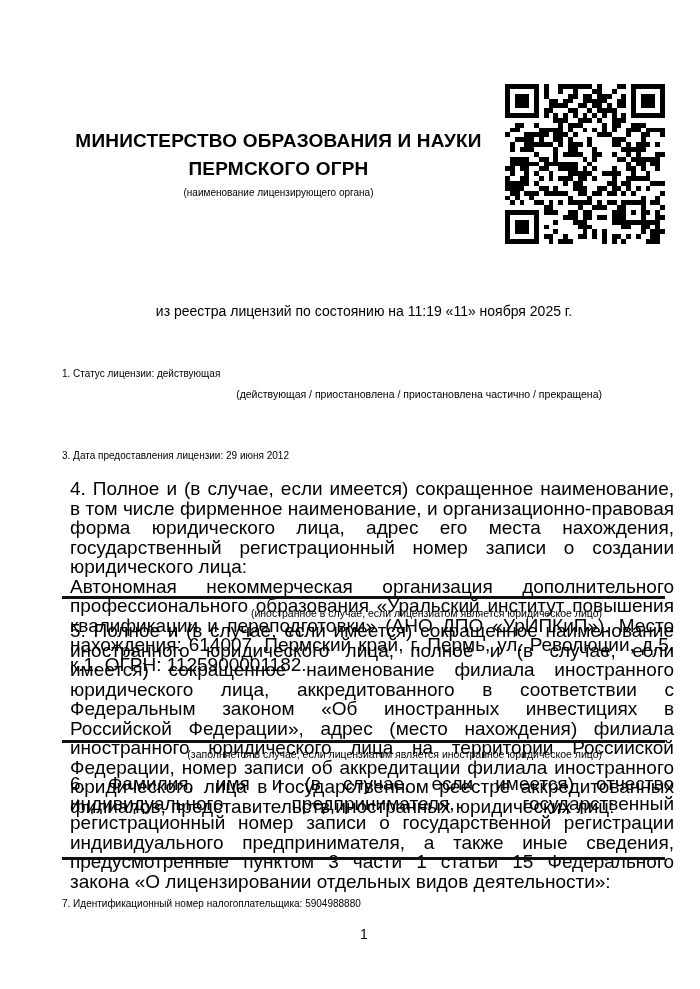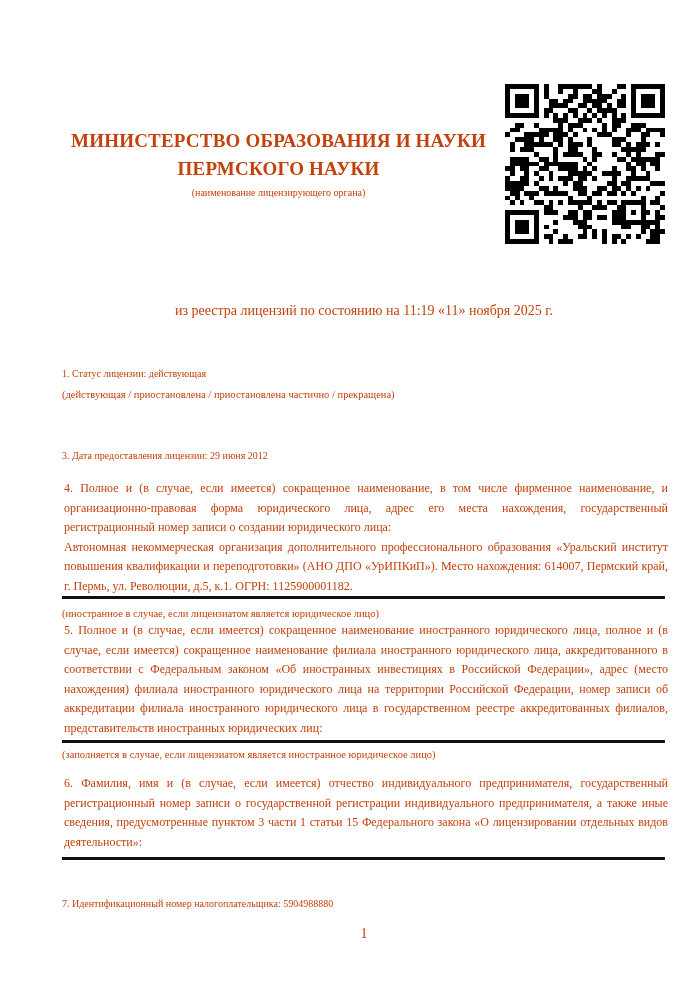--- a/index.html
+++ b/index.html
@@ -1,33 +1,33 @@
 <!DOCTYPE html>
 <html><head>
 <meta charset="utf-8">
 <style>
   html,body{margin:0;padding:0;background:#ffffff;}
   .page{
     position:relative;
     width:700px;height:989px;
     background:#ffffff;
-    font-family:Liberation Serif, serif;
-    color:#c2410c;
+    font-family:Liberation Sans, sans-serif;
+    color:#000000;
     overflow:hidden;
   }
   .abs{position:absolute;}
   .header-block{left:62px;top:127px;width:433px;text-align:center;}
   .org-line{font-size:19px;font-weight:700;line-height:28px;white-space:nowrap;letter-spacing:0.2px;}
   .org-caption{font-size:10px;line-height:13px;margin-top:3px;}
   .qr{left:505px;top:84px;width:160px;height:160px;}
   .qr svg{display:block;width:160px;height:160px;}
   .doc-title{left:62px;top:301px;width:604px;text-align:center;font-size:14px;line-height:20px;}
   .line-item{left:62px;width:604px;font-size:10px;line-height:20px;white-space:nowrap;}
-  .para{left:64px;width:604px;font-size:12px;line-height:19.5px;text-align:justify;}
-  .field-caption{left:62px;width:540px;text-align:left;font-size:10.5px;line-height:13px;}
+  .para{left:70px;width:604px;font-size:19px;line-height:19.5px;text-align:justify;}
+  .field-caption{left:62px;width:540px;text-align:right;font-size:10.5px;line-height:13px;}
   .rule{left:62px;width:603px;height:3px;background:#111111;}
   .page-number{left:62px;top:926px;width:604px;text-align:center;font-size:14px;}
   .i1{top:364px;} .c1{top:388px;}
   .i2{top:416px;} .i3{top:446px;}
   .p4{top:479px;} .r4{top:596px;} .c4{top:607px;}
   .p5{top:621px;} .r5{top:740px;} .c5{top:748px;}
   .p6{top:774px;} .r6{top:857px;} .c6{top:867px;}
   .i7{top:894px;}
 </style>
 </head>
@@ -37,21 +37,21 @@
 
   <div class="abs qr" id="qr-container">
       <svg viewBox="0 0 33 33" shape-rendering="crispEdges">
         <rect width="33" height="33" fill="#ffffff"></rect>
         <path d="M0 0h1v1h-1zM1 0h1v1h-1zM2 0h1v1h-1zM3 0h1v1h-1zM4 0h1v1h-1zM5 0h1v1h-1zM6 0h1v1h-1zM8 0h1v1h-1zM11 0h1v1h-1zM12 0h1v1h-1zM13 0h1v1h-1zM14 0h1v1h-1zM15 0h1v1h-1zM16 0h1v1h-1zM17 0h1v1h-1zM19 0h1v1h-1zM23 0h1v1h-1zM24 0h1v1h-1zM26 0h1v1h-1zM27 0h1v1h-1zM28 0h1v1h-1zM29 0h1v1h-1zM30 0h1v1h-1zM31 0h1v1h-1zM32 0h1v1h-1zM0 1h1v1h-1zM6 1h1v1h-1zM8 1h1v1h-1zM11 1h1v1h-1zM14 1h1v1h-1zM18 1h1v1h-1zM19 1h1v1h-1zM22 1h1v1h-1zM26 1h1v1h-1zM32 1h1v1h-1zM0 2h1v1h-1zM2 2h1v1h-1zM3 2h1v1h-1zM4 2h1v1h-1zM6 2h1v1h-1zM8 2h1v1h-1zM13 2h1v1h-1zM14 2h1v1h-1zM16 2h1v1h-1zM17 2h1v1h-1zM19 2h1v1h-1zM20 2h1v1h-1zM21 2h1v1h-1zM24 2h1v1h-1zM26 2h1v1h-1zM28 2h1v1h-1zM29 2h1v1h-1zM30 2h1v1h-1zM32 2h1v1h-1zM0 3h1v1h-1zM2 3h1v1h-1zM3 3h1v1h-1zM4 3h1v1h-1zM6 3h1v1h-1zM9 3h1v1h-1zM10 3h1v1h-1zM12 3h1v1h-1zM13 3h1v1h-1zM16 3h1v1h-1zM17 3h1v1h-1zM18 3h1v1h-1zM19 3h1v1h-1zM20 3h1v1h-1zM23 3h1v1h-1zM24 3h1v1h-1zM26 3h1v1h-1zM28 3h1v1h-1zM29 3h1v1h-1zM30 3h1v1h-1zM32 3h1v1h-1zM0 4h1v1h-1zM2 4h1v1h-1zM3 4h1v1h-1zM4 4h1v1h-1zM6 4h1v1h-1zM9 4h1v1h-1zM10 4h1v1h-1zM11 4h1v1h-1zM12 4h1v1h-1zM15 4h1v1h-1zM16 4h1v1h-1zM18 4h1v1h-1zM19 4h1v1h-1zM21 4h1v1h-1zM23 4h1v1h-1zM24 4h1v1h-1zM26 4h1v1h-1zM28 4h1v1h-1zM29 4h1v1h-1zM30 4h1v1h-1zM32 4h1v1h-1zM0 5h1v1h-1zM6 5h1v1h-1zM8 5h1v1h-1zM9 5h1v1h-1zM13 5h1v1h-1zM14 5h1v1h-1zM17 5h1v1h-1zM19 5h1v1h-1zM20 5h1v1h-1zM21 5h1v1h-1zM22 5h1v1h-1zM26 5h1v1h-1zM32 5h1v1h-1zM0 6h1v1h-1zM1 6h1v1h-1zM2 6h1v1h-1zM3 6h1v1h-1zM4 6h1v1h-1zM5 6h1v1h-1zM6 6h1v1h-1zM8 6h1v1h-1zM10 6h1v1h-1zM12 6h1v1h-1zM14 6h1v1h-1zM16 6h1v1h-1zM18 6h1v1h-1zM20 6h1v1h-1zM22 6h1v1h-1zM24 6h1v1h-1zM26 6h1v1h-1zM27 6h1v1h-1zM28 6h1v1h-1zM29 6h1v1h-1zM30 6h1v1h-1zM31 6h1v1h-1zM32 6h1v1h-1zM10 7h1v1h-1zM11 7h1v1h-1zM12 7h1v1h-1zM15 7h1v1h-1zM16 7h1v1h-1zM17 7h1v1h-1zM19 7h1v1h-1zM22 7h1v1h-1zM23 7h1v1h-1zM24 7h1v1h-1zM2 8h1v1h-1zM3 8h1v1h-1zM6 8h1v1h-1zM11 8h1v1h-1zM13 8h1v1h-1zM14 8h1v1h-1zM15 8h1v1h-1zM20 8h1v1h-1zM22 8h1v1h-1zM23 8h1v1h-1zM26 8h1v1h-1zM27 8h1v1h-1zM28 8h1v1h-1zM1 9h1v1h-1zM2 9h1v1h-1zM7 9h1v1h-1zM8 9h1v1h-1zM9 9h1v1h-1zM10 9h1v1h-1zM11 9h1v1h-1zM13 9h1v1h-1zM16 9h1v1h-1zM18 9h1v1h-1zM20 9h1v1h-1zM22 9h1v1h-1zM25 9h1v1h-1zM26 9h1v1h-1zM27 9h1v1h-1zM29 9h1v1h-1zM30 9h1v1h-1zM31 9h1v1h-1zM32 9h1v1h-1zM0 10h1v1h-1zM4 10h1v1h-1zM5 10h1v1h-1zM6 10h1v1h-1zM7 10h1v1h-1zM8 10h1v1h-1zM10 10h1v1h-1zM11 10h1v1h-1zM12 10h1v1h-1zM14 10h1v1h-1zM19 10h1v1h-1zM20 10h1v1h-1zM21 10h1v1h-1zM25 10h1v1h-1zM28 10h1v1h-1zM29 10h1v1h-1zM32 10h1v1h-1zM2 11h1v1h-1zM3 11h1v1h-1zM4 11h1v1h-1zM5 11h1v1h-1zM7 11h1v1h-1zM10 11h1v1h-1zM11 11h1v1h-1zM13 11h1v1h-1zM17 11h1v1h-1zM22 11h1v1h-1zM23 11h1v1h-1zM24 11h1v1h-1zM28 11h1v1h-1zM1 12h1v1h-1zM4 12h1v1h-1zM5 12h1v1h-1zM6 12h1v1h-1zM7 12h1v1h-1zM8 12h1v1h-1zM9 12h1v1h-1zM11 12h1v1h-1zM13 12h1v1h-1zM14 12h1v1h-1zM15 12h1v1h-1zM17 12h1v1h-1zM22 12h1v1h-1zM23 12h1v1h-1zM25 12h1v1h-1zM27 12h1v1h-1zM28 12h1v1h-1zM29 12h1v1h-1zM31 12h1v1h-1zM1 13h1v1h-1zM3 13h1v1h-1zM4 13h1v1h-1zM5 13h1v1h-1zM10 13h1v1h-1zM13 13h1v1h-1zM14 13h1v1h-1zM18 13h1v1h-1zM24 13h1v1h-1zM25 13h1v1h-1zM26 13h1v1h-1zM27 13h1v1h-1zM28 13h1v1h-1zM6 14h1v1h-1zM10 14h1v1h-1zM12 14h1v1h-1zM13 14h1v1h-1zM14 14h1v1h-1zM15 14h1v1h-1zM18 14h1v1h-1zM19 14h1v1h-1zM22 14h1v1h-1zM25 14h1v1h-1zM27 14h1v1h-1zM31 14h1v1h-1zM32 14h1v1h-1zM1 15h1v1h-1zM2 15h1v1h-1zM3 15h1v1h-1zM4 15h1v1h-1zM7 15h1v1h-1zM8 15h1v1h-1zM10 15h1v1h-1zM16 15h1v1h-1zM18 15h1v1h-1zM23 15h1v1h-1zM24 15h1v1h-1zM26 15h1v1h-1zM27 15h1v1h-1zM28 15h1v1h-1zM29 15h1v1h-1zM30 15h1v1h-1zM31 15h1v1h-1zM1 16h1v1h-1zM2 16h1v1h-1zM3 16h1v1h-1zM4 16h1v1h-1zM5 16h1v1h-1zM6 16h1v1h-1zM8 16h1v1h-1zM9 16h1v1h-1zM10 16h1v1h-1zM11 16h1v1h-1zM12 16h1v1h-1zM13 16h1v1h-1zM14 16h1v1h-1zM17 16h1v1h-1zM25 16h1v1h-1zM27 16h1v1h-1zM28 16h1v1h-1zM30 16h1v1h-1zM31 16h1v1h-1zM0 17h1v1h-1zM1 17h1v1h-1zM3 17h1v1h-1zM4 17h1v1h-1zM7 17h1v1h-1zM8 17h1v1h-1zM11 17h1v1h-1zM12 17h1v1h-1zM13 17h1v1h-1zM14 17h1v1h-1zM16 17h1v1h-1zM18 17h1v1h-1zM22 17h1v1h-1zM25 17h1v1h-1zM26 17h1v1h-1zM28 17h1v1h-1zM31 17h1v1h-1zM1 18h1v1h-1zM4 18h1v1h-1zM6 18h1v1h-1zM9 18h1v1h-1zM13 18h1v1h-1zM14 18h1v1h-1zM15 18h1v1h-1zM16 18h1v1h-1zM17 18h1v1h-1zM20 18h1v1h-1zM21 18h1v1h-1zM22 18h1v1h-1zM23 18h1v1h-1zM26 18h1v1h-1zM29 18h1v1h-1zM0 19h1v1h-1zM3 19h1v1h-1zM4 19h1v1h-1zM7 19h1v1h-1zM9 19h1v1h-1zM11 19h1v1h-1zM12 19h1v1h-1zM13 19h1v1h-1zM15 19h1v1h-1zM16 19h1v1h-1zM18 19h1v1h-1zM22 19h1v1h-1zM25 19h1v1h-1zM26 19h1v1h-1zM27 19h1v1h-1zM28 19h1v1h-1zM29 19h1v1h-1zM0 20h1v1h-1zM1 20h1v1h-1zM2 20h1v1h-1zM3 20h1v1h-1zM4 20h1v1h-1zM6 20h1v1h-1zM12 20h1v1h-1zM14 20h1v1h-1zM15 20h1v1h-1zM21 20h1v1h-1zM22 20h1v1h-1zM24 20h1v1h-1zM25 20h1v1h-1zM30 20h1v1h-1zM31 20h1v1h-1zM32 20h1v1h-1zM0 21h1v1h-1zM1 21h1v1h-1zM2 21h1v1h-1zM3 21h1v1h-1zM7 21h1v1h-1zM8 21h1v1h-1zM10 21h1v1h-1zM14 21h1v1h-1zM15 21h1v1h-1zM16 21h1v1h-1zM19 21h1v1h-1zM20 21h1v1h-1zM22 21h1v1h-1zM23 21h1v1h-1zM25 21h1v1h-1zM27 21h1v1h-1zM29 21h1v1h-1zM1 22h1v1h-1zM2 22h1v1h-1zM4 22h1v1h-1zM5 22h1v1h-1zM6 22h1v1h-1zM8 22h1v1h-1zM9 22h1v1h-1zM10 22h1v1h-1zM11 22h1v1h-1zM12 22h1v1h-1zM15 22h1v1h-1zM16 22h1v1h-1zM18 22h1v1h-1zM19 22h1v1h-1zM21 22h1v1h-1zM22 22h1v1h-1zM24 22h1v1h-1zM26 22h1v1h-1zM32 22h1v1h-1zM0 23h1v1h-1zM2 23h1v1h-1zM5 23h1v1h-1zM13 23h1v1h-1zM17 23h1v1h-1zM28 23h1v1h-1zM31 23h1v1h-1zM1 24h1v1h-1zM3 24h1v1h-1zM6 24h1v1h-1zM7 24h1v1h-1zM9 24h1v1h-1zM11 24h1v1h-1zM13 24h1v1h-1zM14 24h1v1h-1zM15 24h1v1h-1zM16 24h1v1h-1zM17 24h1v1h-1zM19 24h1v1h-1zM21 24h1v1h-1zM22 24h1v1h-1zM24 24h1v1h-1zM25 24h1v1h-1zM26 24h1v1h-1zM27 24h1v1h-1zM28 24h1v1h-1zM30 24h1v1h-1zM31 24h1v1h-1zM8 25h1v1h-1zM9 25h1v1h-1zM15 25h1v1h-1zM18 25h1v1h-1zM19 25h1v1h-1zM20 25h1v1h-1zM23 25h1v1h-1zM24 25h1v1h-1zM28 25h1v1h-1zM32 25h1v1h-1zM0 26h1v1h-1zM1 26h1v1h-1zM2 26h1v1h-1zM3 26h1v1h-1zM4 26h1v1h-1zM5 26h1v1h-1zM6 26h1v1h-1zM8 26h1v1h-1zM9 26h1v1h-1zM10 26h1v1h-1zM13 26h1v1h-1zM14 26h1v1h-1zM16 26h1v1h-1zM17 26h1v1h-1zM22 26h1v1h-1zM23 26h1v1h-1zM24 26h1v1h-1zM26 26h1v1h-1zM28 26h1v1h-1zM29 26h1v1h-1zM31 26h1v1h-1zM0 27h1v1h-1zM6 27h1v1h-1zM12 27h1v1h-1zM13 27h1v1h-1zM14 27h1v1h-1zM16 27h1v1h-1zM17 27h1v1h-1zM19 27h1v1h-1zM20 27h1v1h-1zM22 27h1v1h-1zM23 27h1v1h-1zM24 27h1v1h-1zM28 27h1v1h-1zM31 27h1v1h-1zM32 27h1v1h-1zM0 28h1v1h-1zM2 28h1v1h-1zM3 28h1v1h-1zM4 28h1v1h-1zM6 28h1v1h-1zM10 28h1v1h-1zM14 28h1v1h-1zM15 28h1v1h-1zM16 28h1v1h-1zM22 28h1v1h-1zM23 28h1v1h-1zM24 28h1v1h-1zM25 28h1v1h-1zM26 28h1v1h-1zM27 28h1v1h-1zM28 28h1v1h-1zM29 28h1v1h-1zM30 28h1v1h-1zM31 28h1v1h-1zM0 29h1v1h-1zM2 29h1v1h-1zM3 29h1v1h-1zM4 29h1v1h-1zM6 29h1v1h-1zM8 29h1v1h-1zM15 29h1v1h-1zM16 29h1v1h-1zM17 29h1v1h-1zM24 29h1v1h-1zM25 29h1v1h-1zM28 29h1v1h-1zM29 29h1v1h-1zM31 29h1v1h-1zM0 30h1v1h-1zM2 30h1v1h-1zM3 30h1v1h-1zM4 30h1v1h-1zM6 30h1v1h-1zM10 30h1v1h-1zM16 30h1v1h-1zM18 30h1v1h-1zM20 30h1v1h-1zM28 30h1v1h-1zM30 30h1v1h-1zM31 30h1v1h-1zM32 30h1v1h-1zM0 31h1v1h-1zM6 31h1v1h-1zM8 31h1v1h-1zM9 31h1v1h-1zM12 31h1v1h-1zM15 31h1v1h-1zM16 31h1v1h-1zM18 31h1v1h-1zM20 31h1v1h-1zM22 31h1v1h-1zM23 31h1v1h-1zM25 31h1v1h-1zM27 31h1v1h-1zM30 31h1v1h-1zM31 31h1v1h-1zM0 32h1v1h-1zM1 32h1v1h-1zM2 32h1v1h-1zM3 32h1v1h-1zM4 32h1v1h-1zM5 32h1v1h-1zM6 32h1v1h-1zM9 32h1v1h-1zM11 32h1v1h-1zM12 32h1v1h-1zM13 32h1v1h-1zM20 32h1v1h-1zM22 32h1v1h-1zM24 32h1v1h-1zM29 32h1v1h-1zM30 32h1v1h-1zM31 32h1v1h-1z" fill="#000000"></path>
       </svg>
     </div>
 
   <div class="abs header-block">
     <div class="org-line">МИНИСТЕРСТВО ОБРАЗОВАНИЯ И НАУКИ</div>
-    <div class="org-line">ПЕРМСКОГО НАУКИ</div>
+    <div class="org-line">ПЕРМСКОГО ОГРН</div>
     <div class="org-caption">(наименование лицензирующего органа)</div>
   </div>
 
   <div class="abs doc-title">
     <div>из реестра лицензий по состоянию на 11:19 «11» ноября 2025 г.</div>
   </div>
 
   <div class="abs line-item i1">1. Статус лицензии: действующая</div>
   <div class="abs field-caption c1">(действующая / приостановлена / приостановлена частично / прекращена)</div>
 

